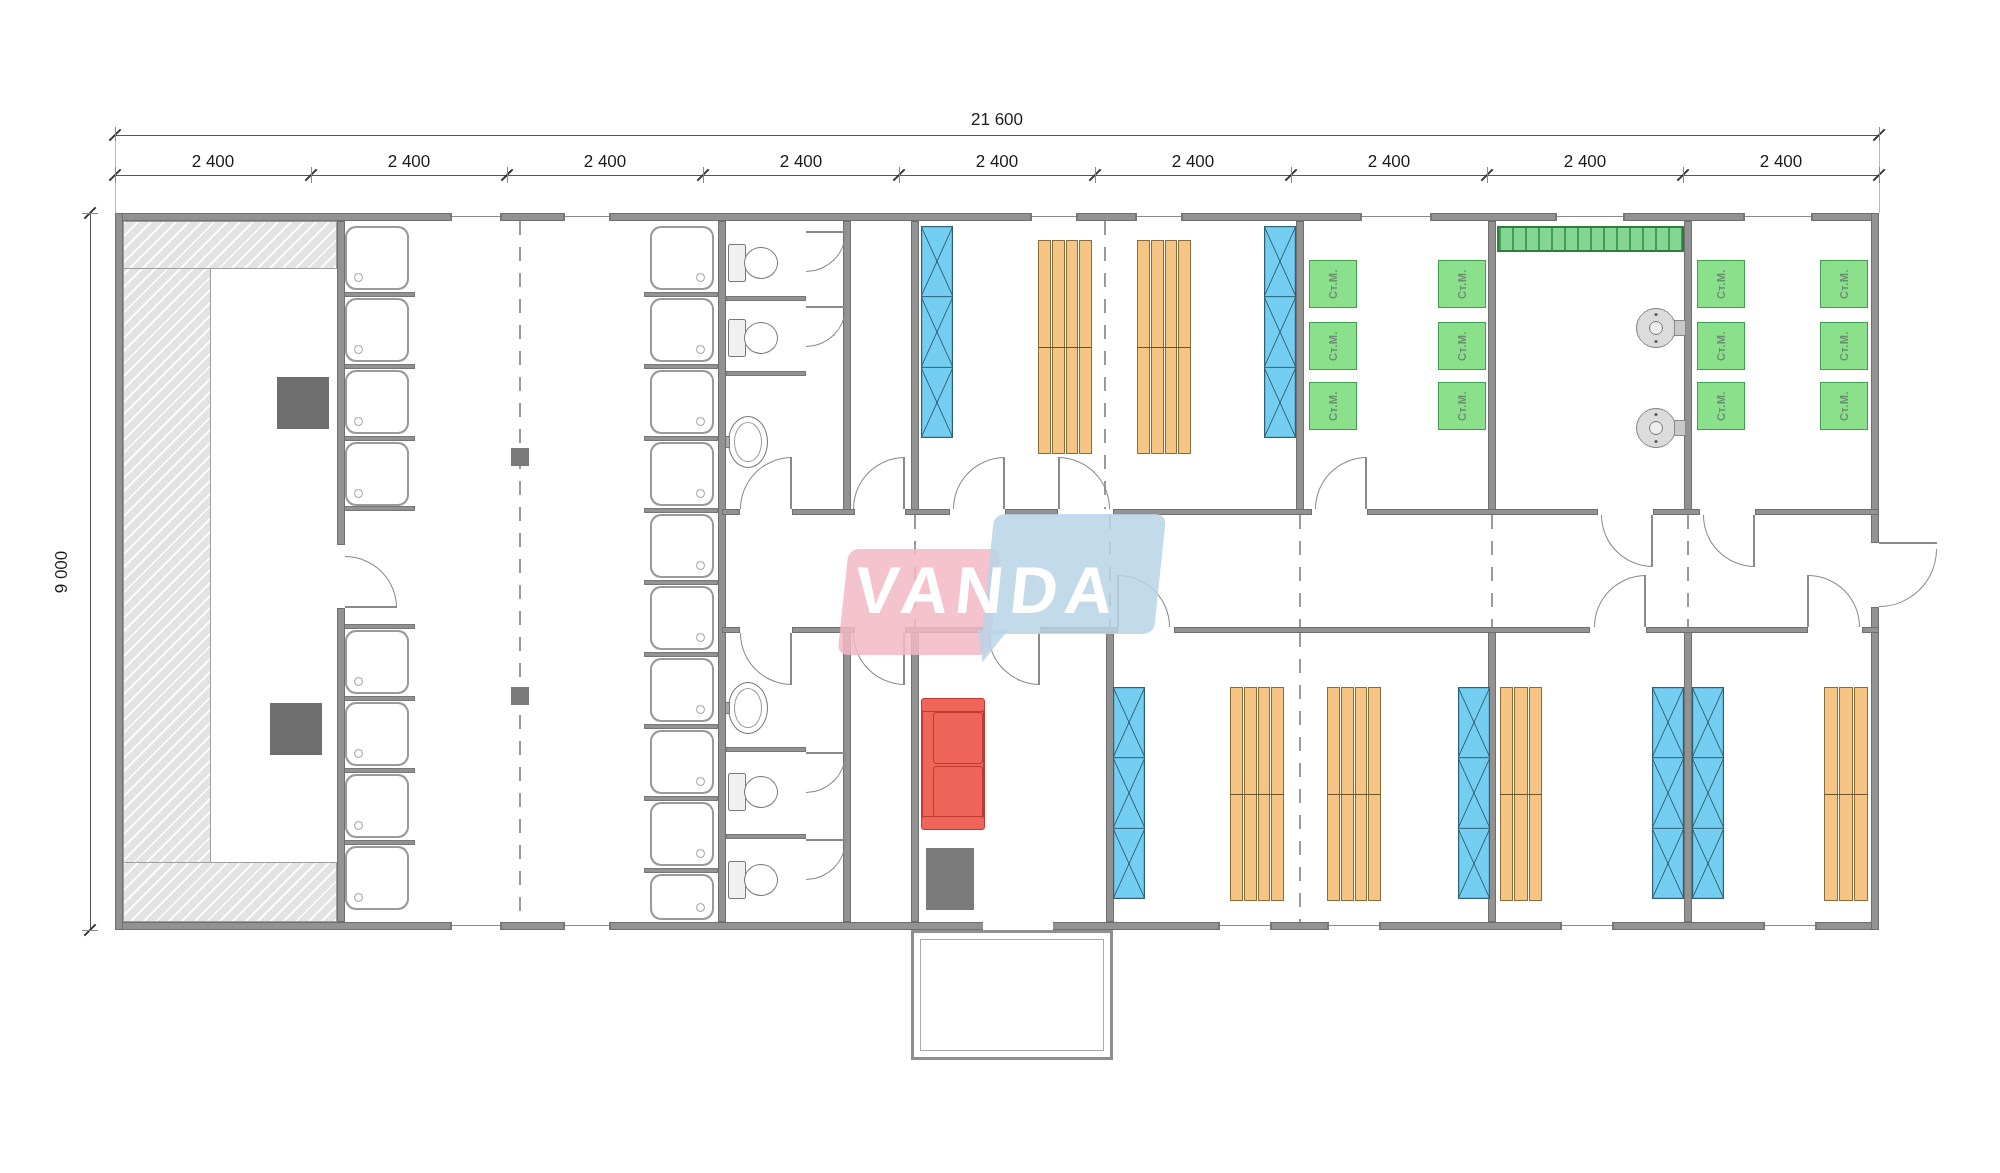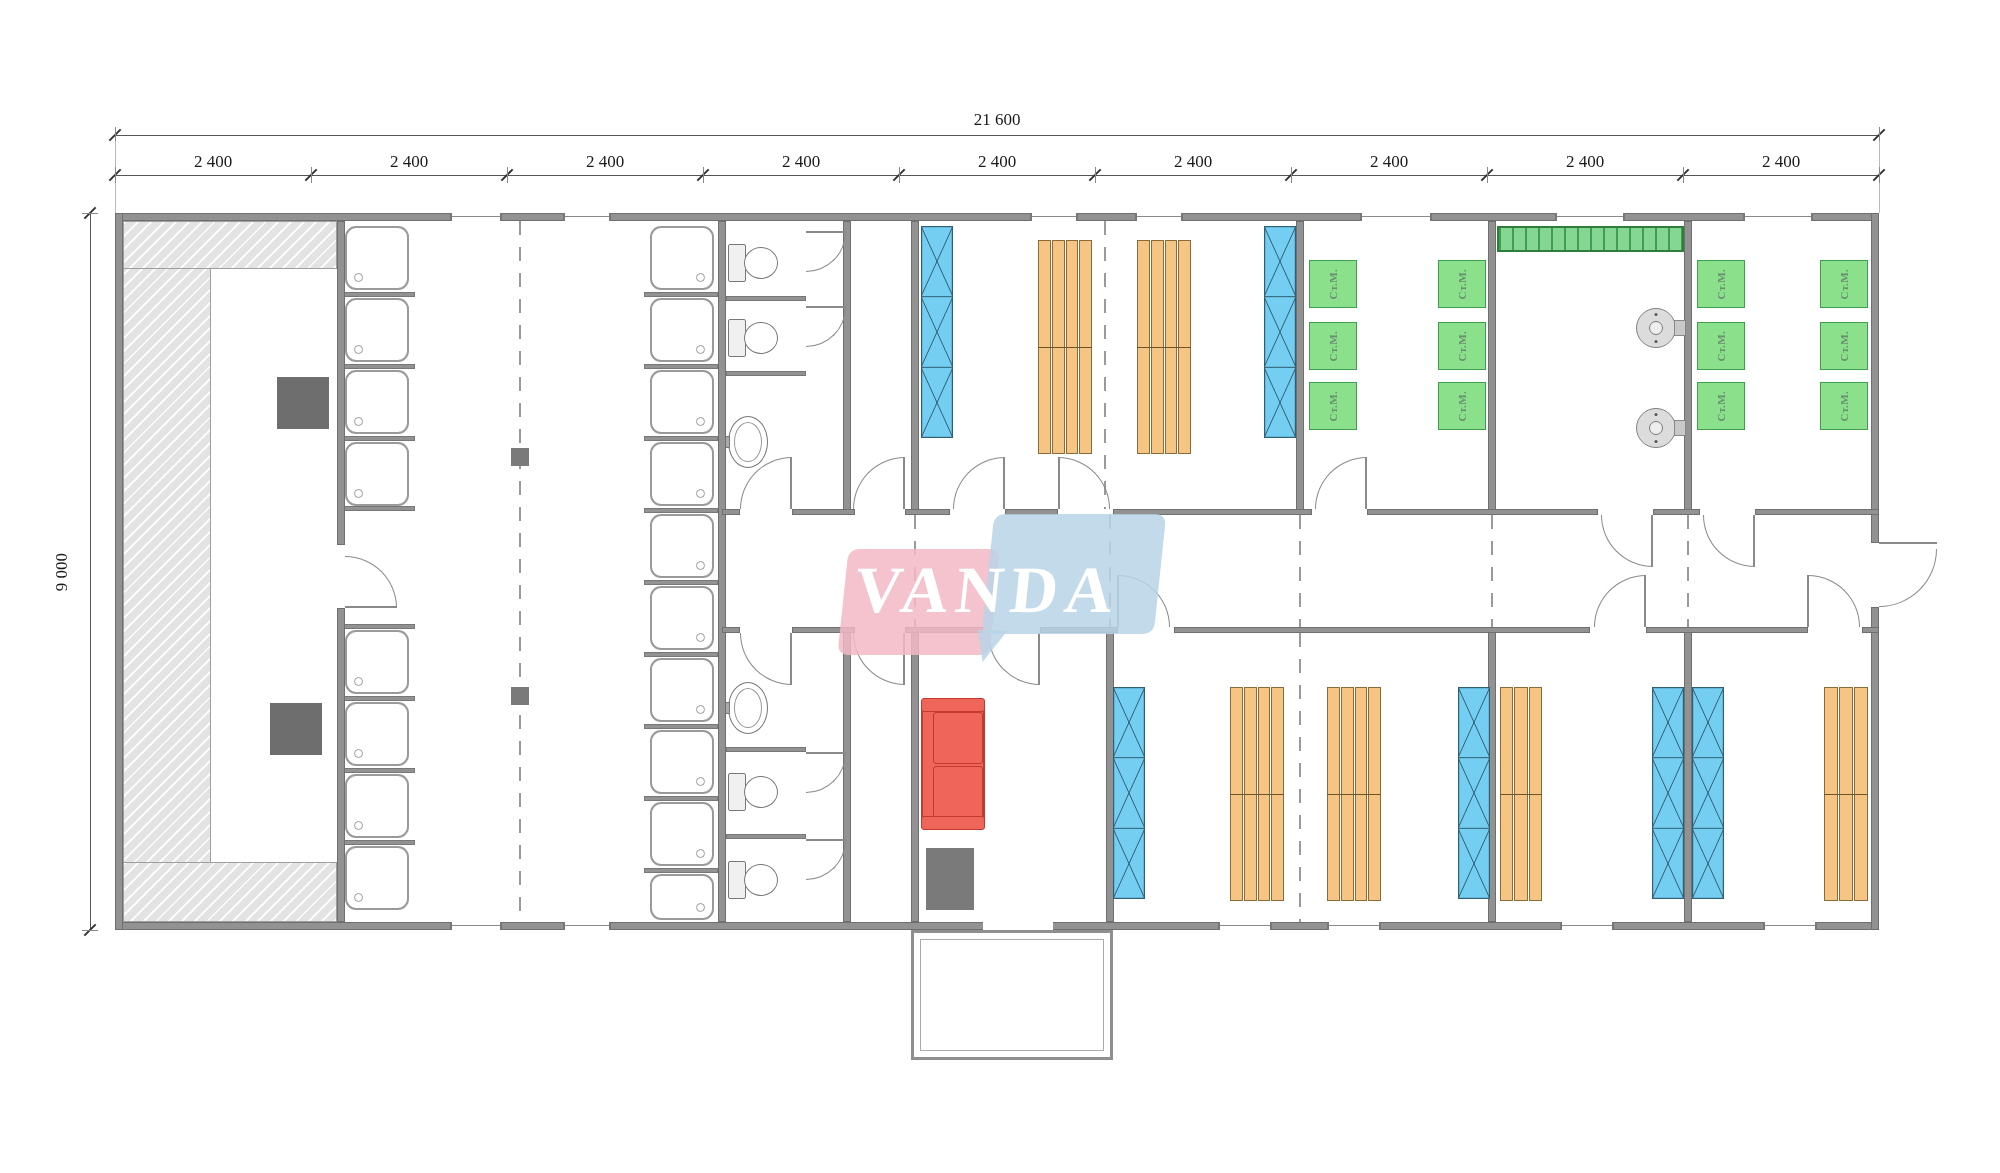--- a/index.html
+++ b/index.html
@@ -1,17 +1,17 @@
 <!DOCTYPE html>
 <html><head>
 <meta charset="utf-8">
 <style>
   html,body{margin:0;padding:0;background:#fff}
   .stage{position:relative;width:2000px;height:1173px;background:#fff;overflow:hidden;
-         font-family:Liberation Serif, serif}
+         font-family:Liberation Sans, sans-serif}
   .abs{position:absolute}
   .wall{position:absolute;box-sizing:border-box;background:#929292;border:1px solid #6f6f6f}
   .part{position:absolute;box-sizing:border-box;background:#929292;border:1px solid #777}
   .dim-line{position:absolute;background:#555}
   .dim-label{position:absolute;color:#1a1a1a;font-size:17px;white-space:nowrap;transform:translateX(-50%)}
   .tick{position:absolute;width:2px;height:16px;background:#333;transform:translate(-1px,-8px) rotate(45deg)}
   .stub{position:absolute;background:#888}
   .ext{position:absolute;background:#bbb}
   .tray{position:absolute;box-sizing:border-box;background:#fff;border:2px solid #9a9a9a;border-radius:11px}
   .drain{position:absolute;width:7px;height:7px;border:1.5px solid #9a9a9a;border-radius:50%;background:#fff}

